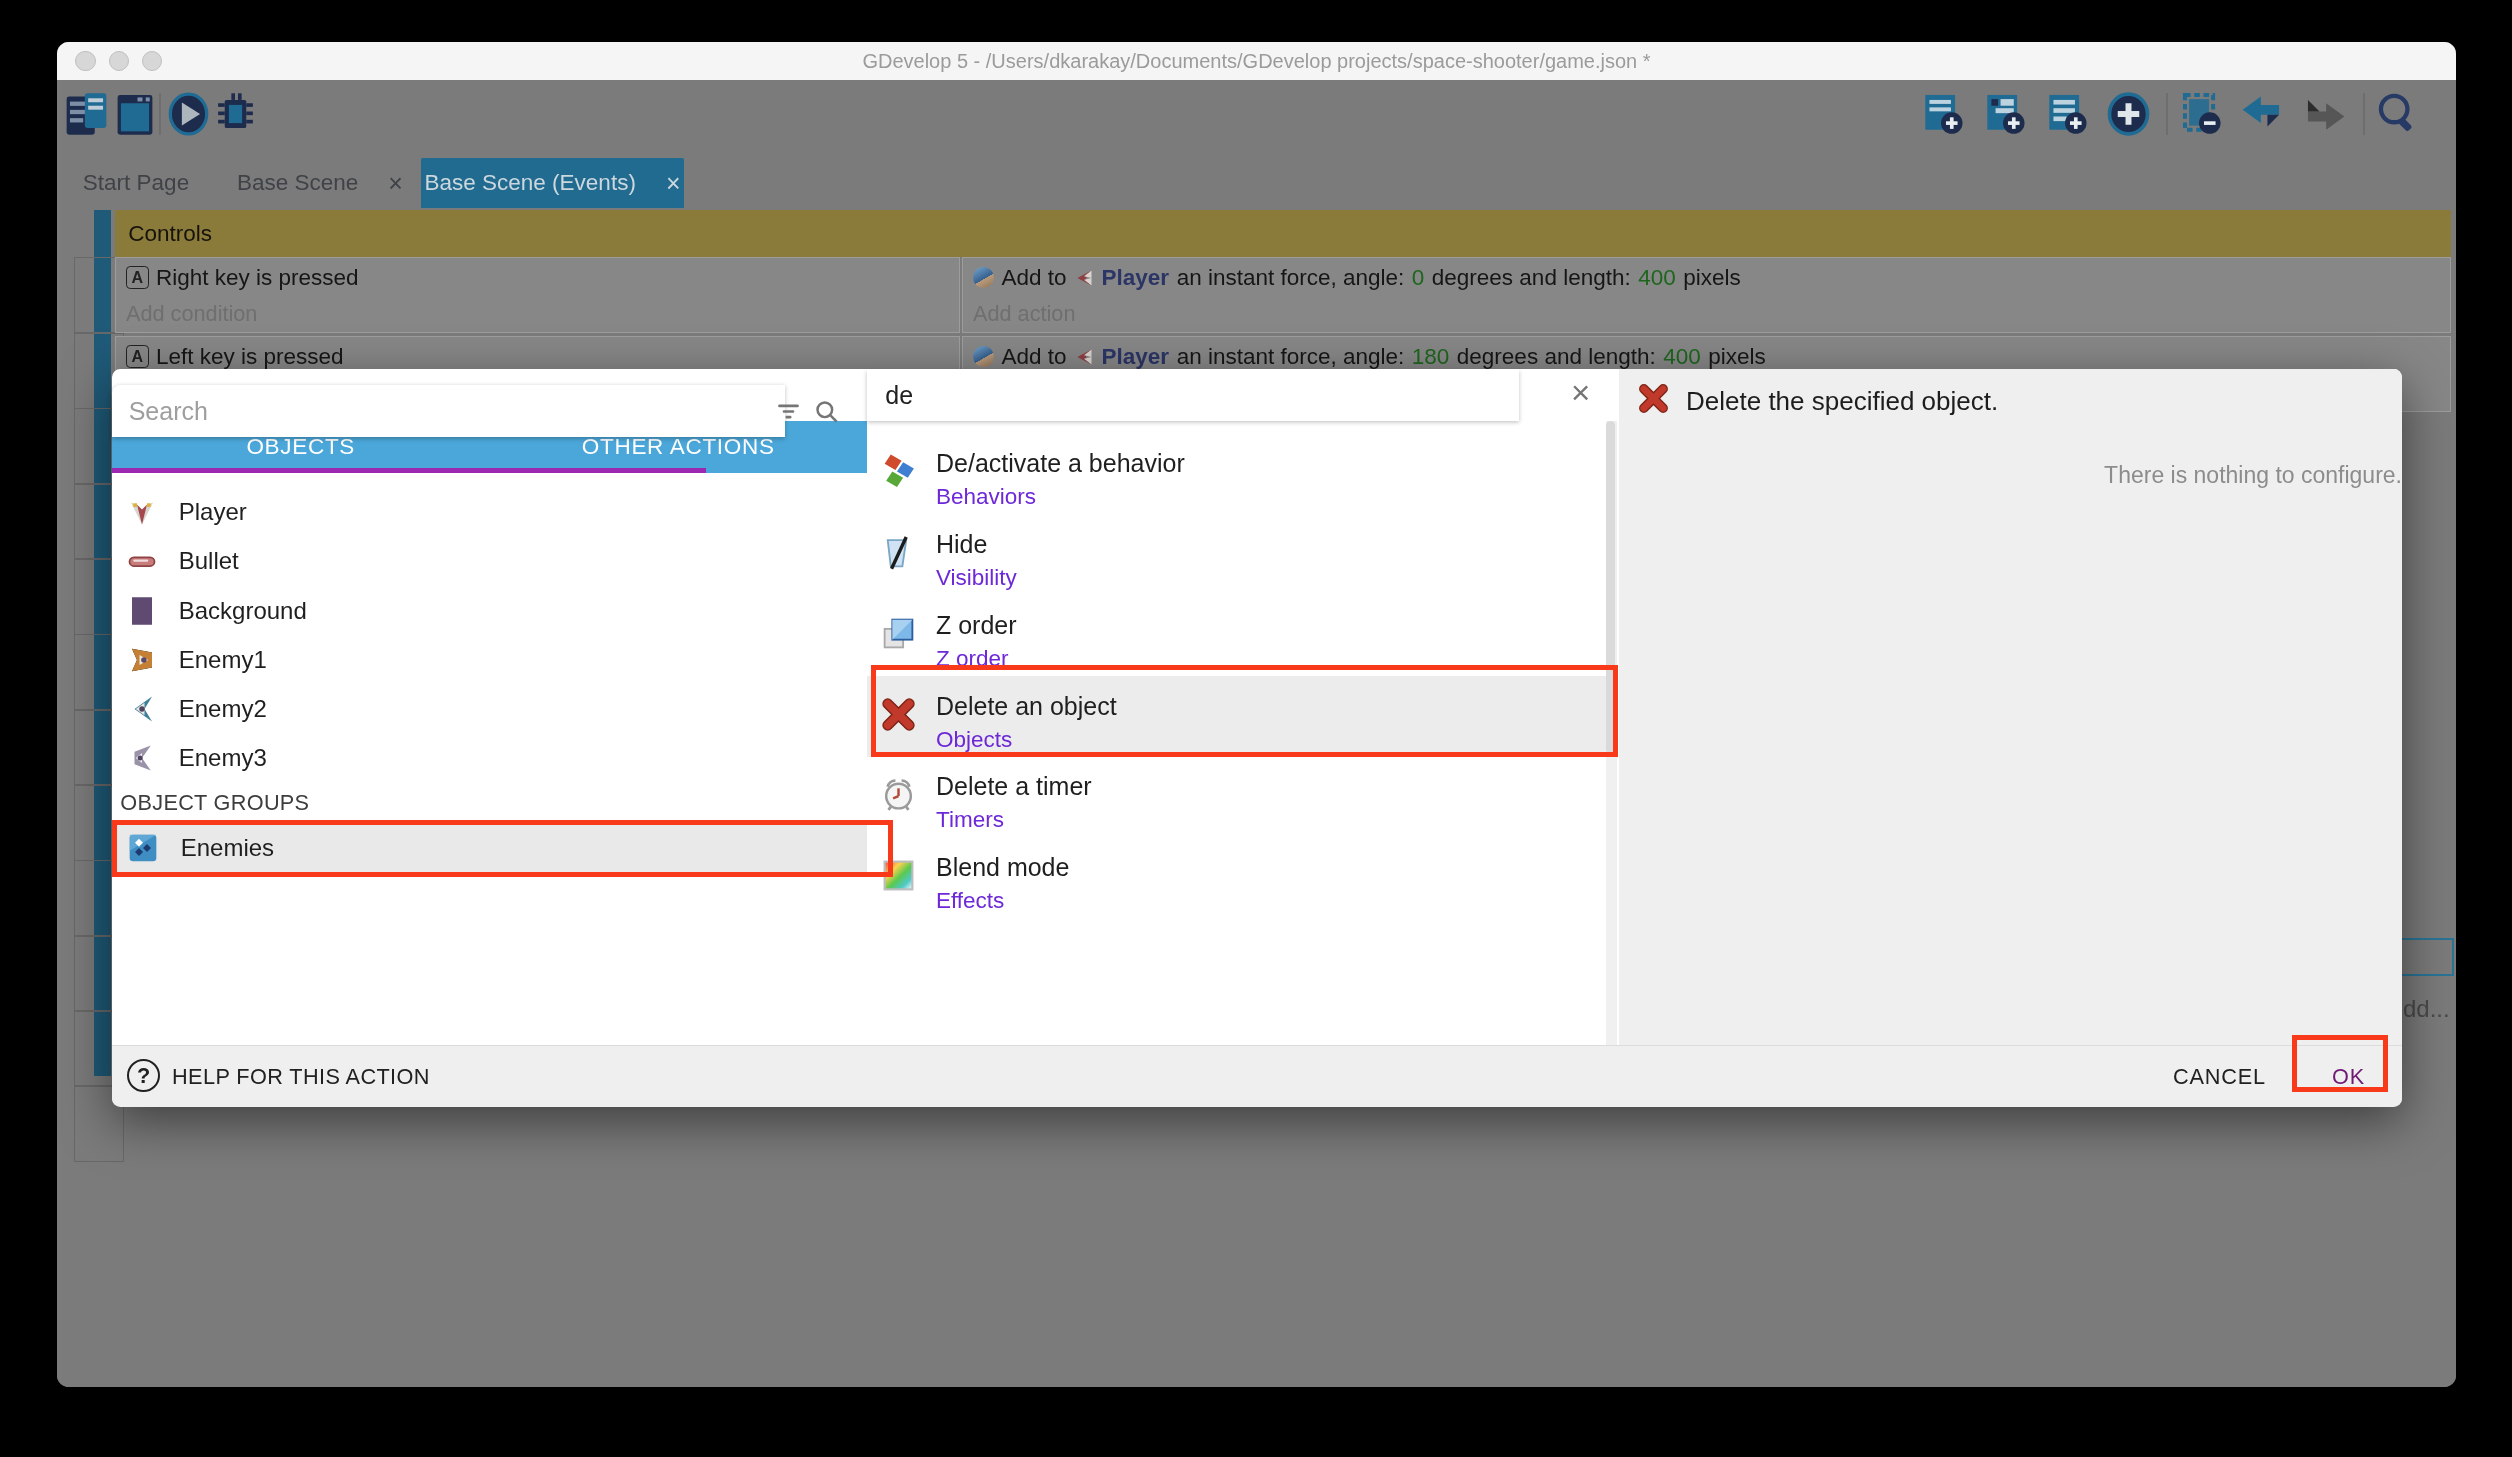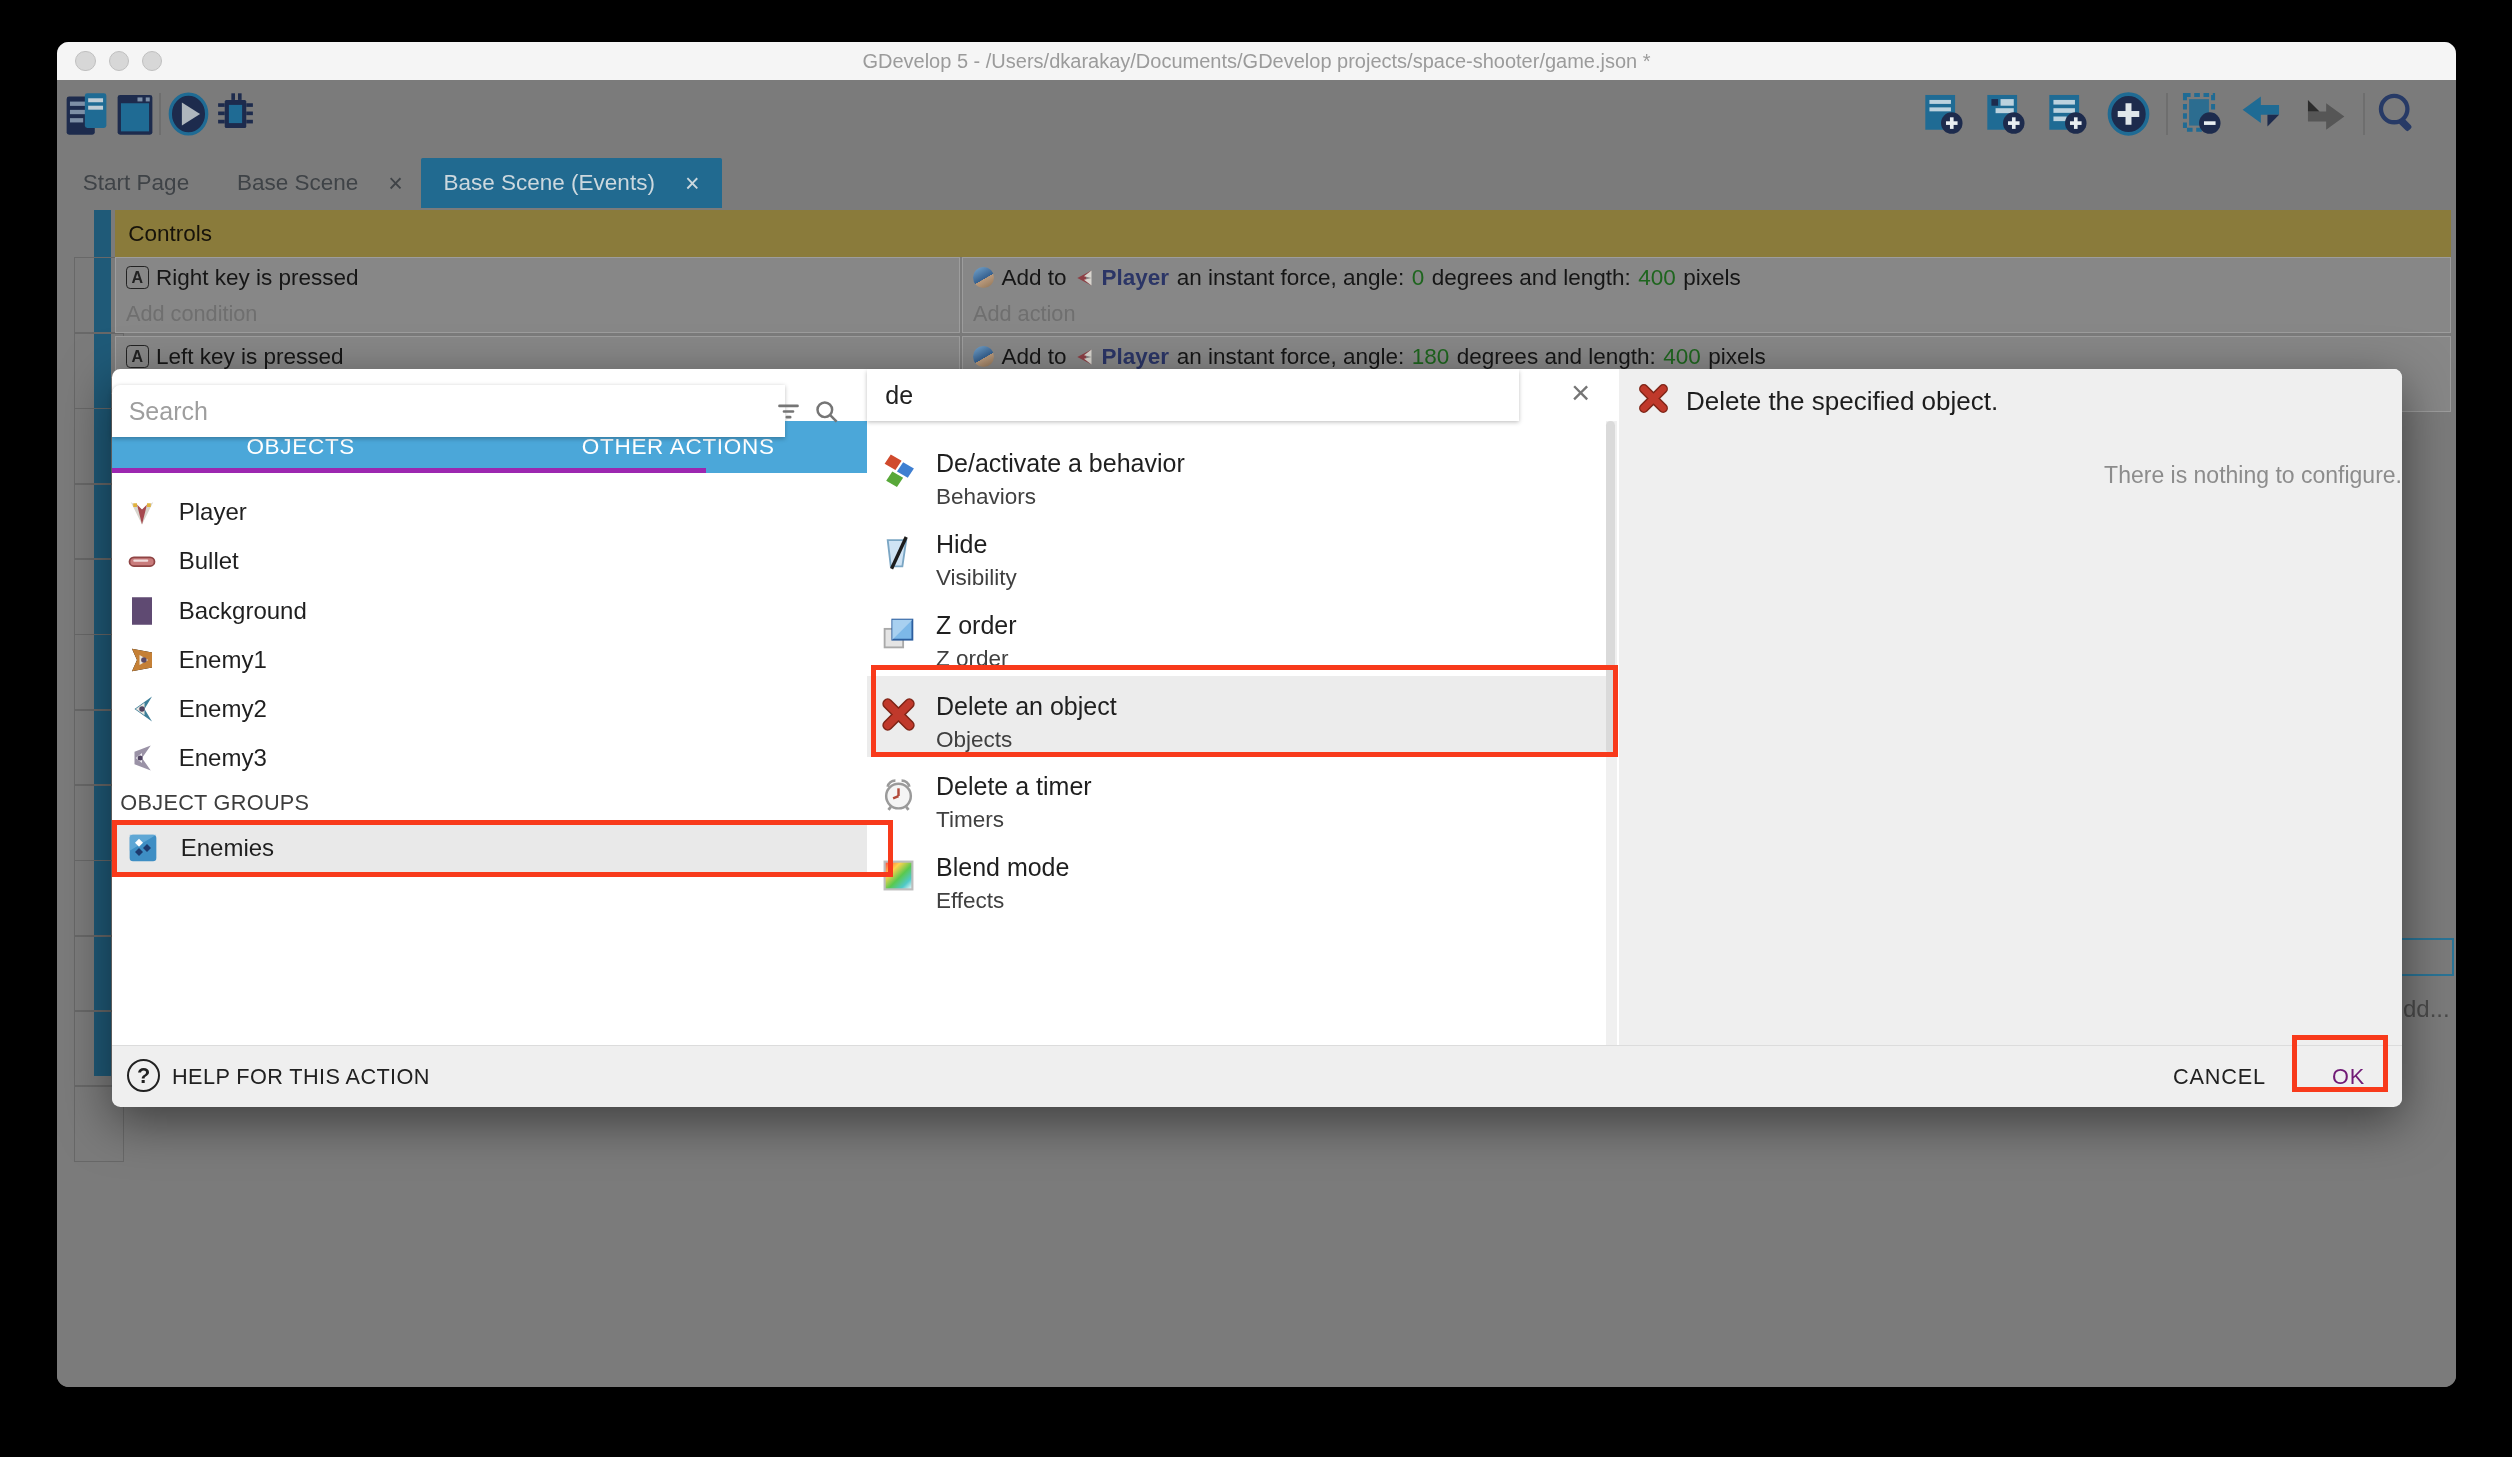--- a/index.html
+++ b/index.html
@@ -33,21 +33,21 @@
           box-shadow:0 15px 50px rgba(0,0,0,.5);z-index:10;}
   .searchrow{background:#fff;box-shadow:0 1.7px 4.2px rgba(0,0,0,.25);z-index:3;}
   .tabbar{background:#4ba7d9;display:flex;}
   .dtab{flex:1;display:flex;align-items:center;justify-content:center;color:#fff;font-size:22.5px;
         font-weight:500;letter-spacing:0.7px;}
   .indicator{background:#9c27b0;height:5px;}
   .objrow{display:flex;align-items:center;gap:21.7px;padding-left:15px;box-sizing:border-box;}
   .objrow .lbl{font-size:24px;color:#1f1f1f;}
   .groups-hdr{font-size:21.7px;color:#3d3d3d;letter-spacing:0.3px;}
   .actrow .t{position:absolute;left:69px;top:16px;font-size:25px;color:#1f1f1f;white-space:nowrap;}
-  .actrow .c{position:absolute;left:69px;top:51px;font-size:22.5px;color:#404040;white-space:nowrap;}
+  .actrow .c{position:absolute;left:69px;top:51px;font-size:22.5px;color:#6d28d9;white-space:nowrap;}
   .actrow .ic{position:absolute;left:13.3px;top:20px;}
   .redbox{border:5.8px solid #f83a1b;box-sizing:border-box;z-index:50;}
   .footer{background:#efefef;border-top:0.8px solid #dcdcdc;border-radius:0 0 8.3px 8.3px;}
   .btnlbl{font-size:21.7px;font-weight:500;letter-spacing:0.8px;color:#212121;line-height:61px;text-align:center;}
   .helpcircle{width:33px;height:33px;border:2.5px solid #212121;border-radius:50%;box-sizing:border-box;
               display:flex;align-items:center;justify-content:center;font-size:21.7px;font-weight:bold;color:#212121;}
   svg{display:block;}
 </style>
 </head>
 <body>
@@ -174,21 +174,21 @@
         </svg>
       </div>
 
       <div class="abs tab" style="left:0px;top:78px;width:158px">
         <span>Start Page</span>
       </div>
       <div class="abs tab" style="left:163px;top:78px;width:200px">
         <span>Base Scene</span>
         <span class="x">×</span>
       </div>
-      <div class="abs tab active" style="left:364px;top:78px;width:301px">
+      <div class="abs tab active" style="left:364px;top:78px;width:263px">
         <span>Base Scene (Events)</span>
         <span class="x">×</span>
       </div>
 
       <div class="abs goldbar" style="left:58px;top:130px;width:2336px;height:47px">
         <span>Controls</span>
       </div>
 
       <div class="abs" style="left:37px;top:130px;width:16.7px;height:866px;background:#1f5a78"></div>
       <div class="abs" style="left:16.7px;top:177px;width:50px">

